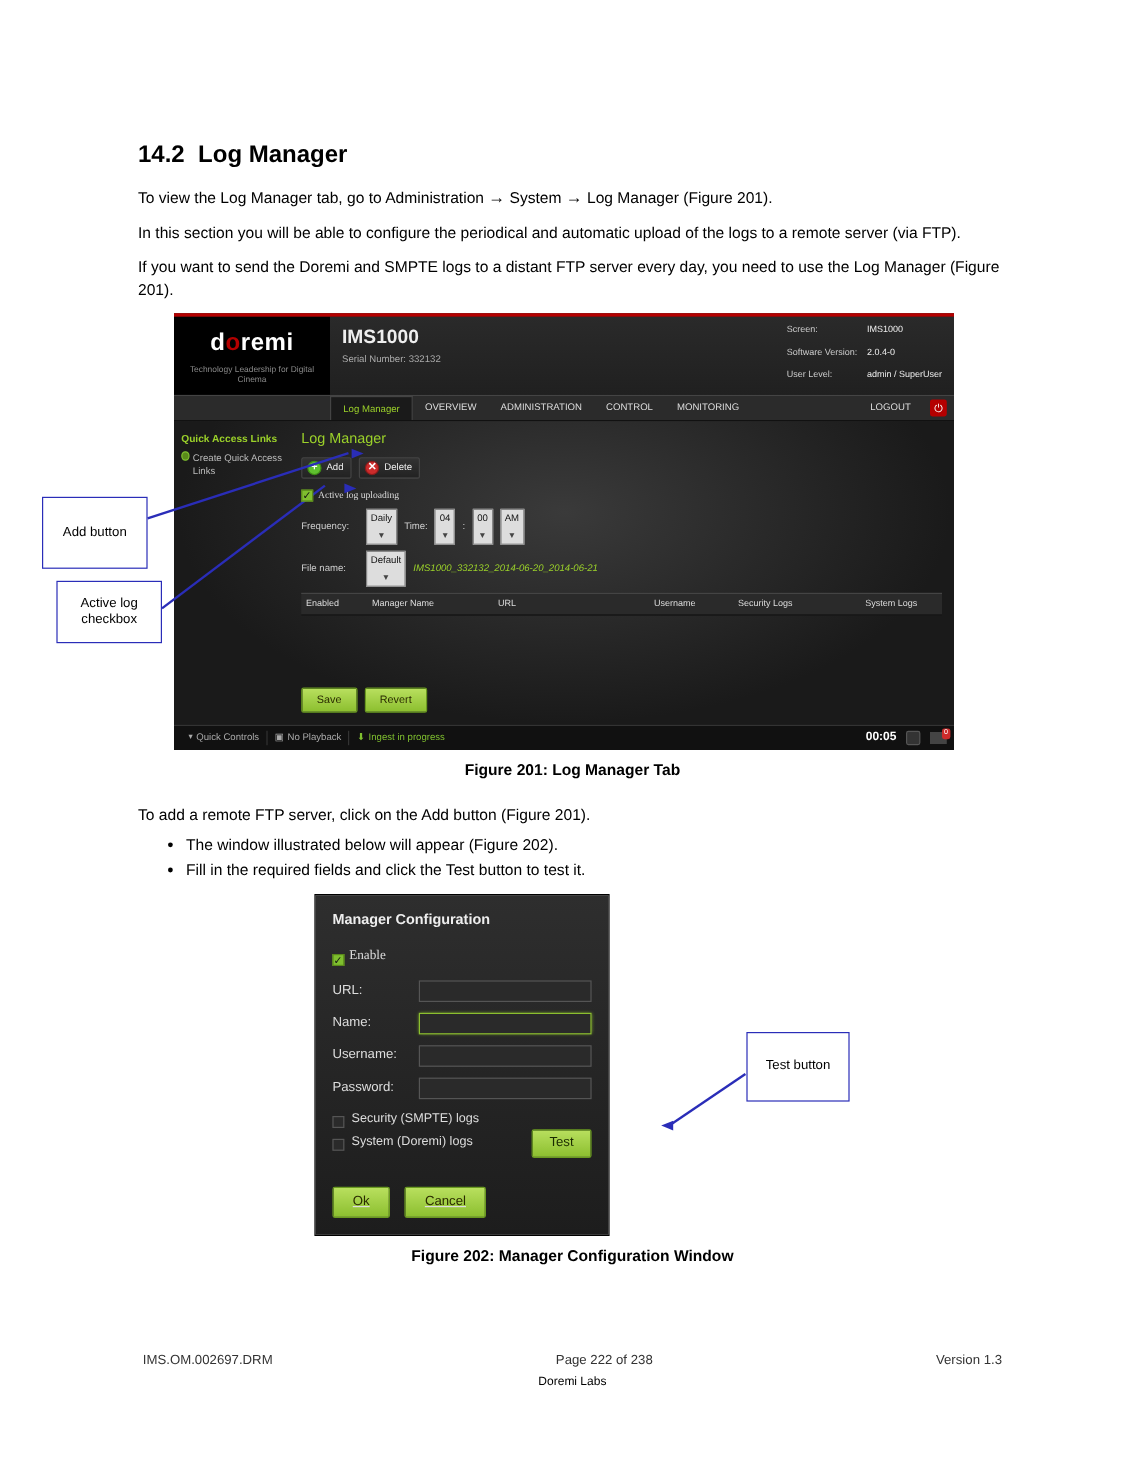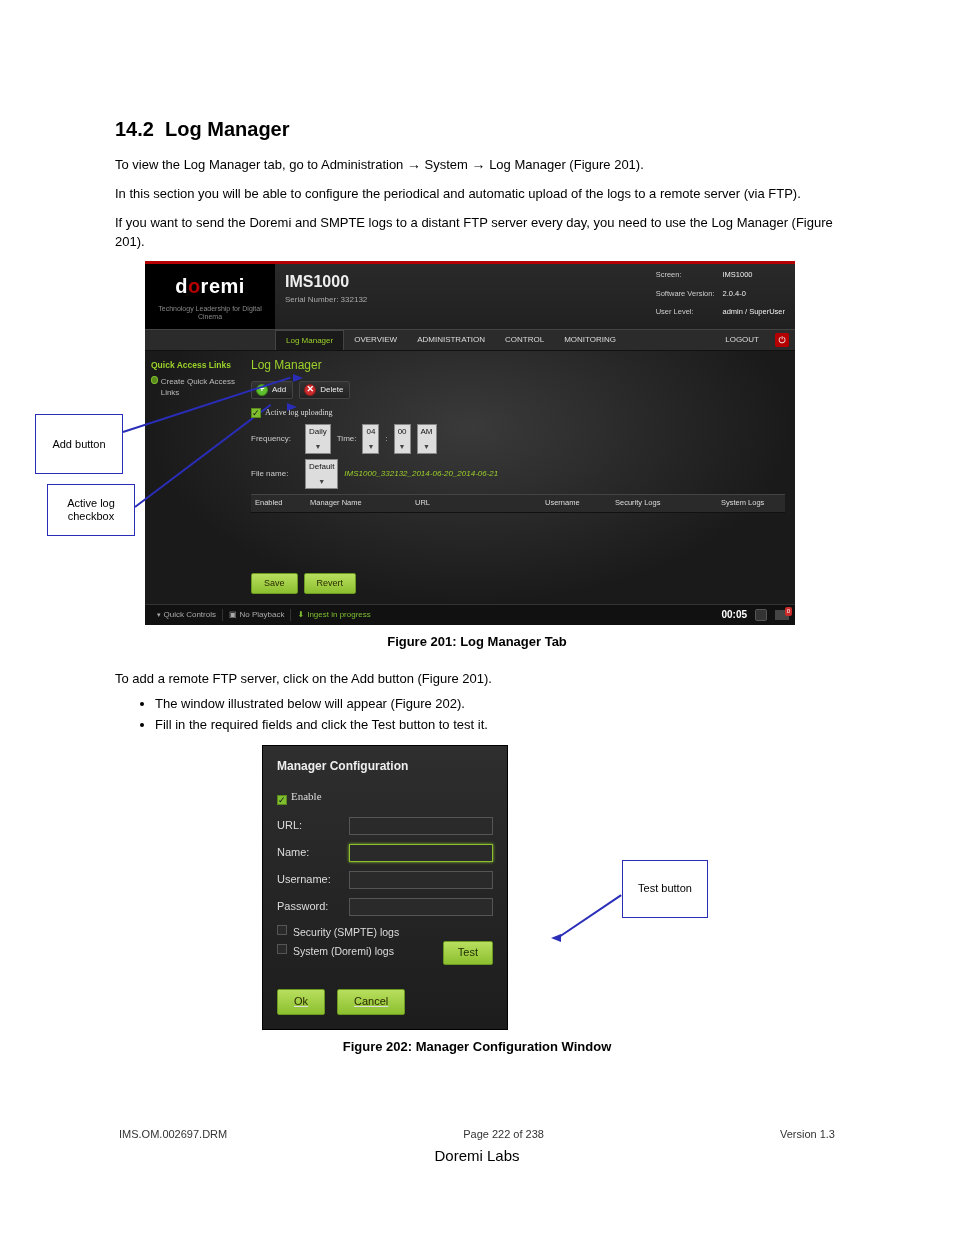--- a/index.html
+++ b/index.html
@@ -88,21 +88,21 @@
   .dlg-wrap { position:relative; width:430px; margin: 8px auto 4px auto; }
   .dlg { width:246px; background: linear-gradient(#2e2e2e,#1d1d1d); border:1px solid #000; padding:12px 14px 14px 14px; color:#ddd; font-size:11px; }
   .dlg h4 { font-size:12px; font-weight:bold; color:#eee; margin-bottom:14px; }
   .dlg .chkrow { margin-bottom:12px; }
   .dlg .chkrow label { font-size:11px; }
   .dlg .frow { display:flex; align-items:center; margin-bottom:9px; }
   .dlg .frow .fl { width:72px; color:#ddd; }
   .dlg .frow input { flex:1; height:18px; background:#2a2a2a; border:1px solid #555; color:#eee; padding:0 4px; font-size:10px; }
   .dlg .frow input.hl { border:1px solid #8cbf2f; box-shadow:0 0 3px #8cbf2f; }
   .dlg .cks { margin-top:6px; }
-  .dlg .cks .ckline { display:flex; align-items:flex-start; gap:6px; margin-bottom:4px; font-size:10.5px; }
+  .dlg .cks .ckline { display:flex; align-items:flex-end; gap:6px; margin-bottom:4px; font-size:10.5px; }
   .dlg .cks .box { width:10px; height:10px; background:#2a2a2a; border:1px solid #555; }
   .dlg .testrow { display:flex; justify-content:flex-end; margin-top:-22px; margin-bottom:24px; }
   .dlg .test { background: linear-gradient(#b8df5e,#8cbf2f); color:#1a2a00; border:1px solid #6a9a20; border-radius:2px; padding:3px 14px; font-size:11px; cursor:pointer; position:relative; }
   .dlg .okrow { display:flex; gap:12px; margin-top:10px;text-decoration:underline; }
   .dlg .okrow .gbtn { padding:4px 16px; font-size:11px; }
 
   .footer { display:flex; justify-content:space-between; font-size:11px; color:#333; margin-top:70px; padding:0 4px; }
 </style>
 </head>
 <body>
@@ -324,15 +324,15 @@
     <div class="callout-tri" style="left:289px; top:189px; border-width:4px 10px 4px 0; border-color:transparent #2a2db8 transparent transparent;"></div>
   </div>
 
   <div class="fig-cap">Figure 202: Manager Configuration Window</div>
 
   <div class="footer">
     <span>IMS.OM.002697.DRM</span>
     <span>Page 222 of 238</span>
     <span>Version 1.3</span>
   </div>
-  <div style="text-align:center; font-size:15px; margin-top:2px;">Doremi Labs</div>
+  <div style="text-align:center; font-size:10px; margin-top:2px;">Doremi Labs</div>
 
 </div>
 
 </body></html>

